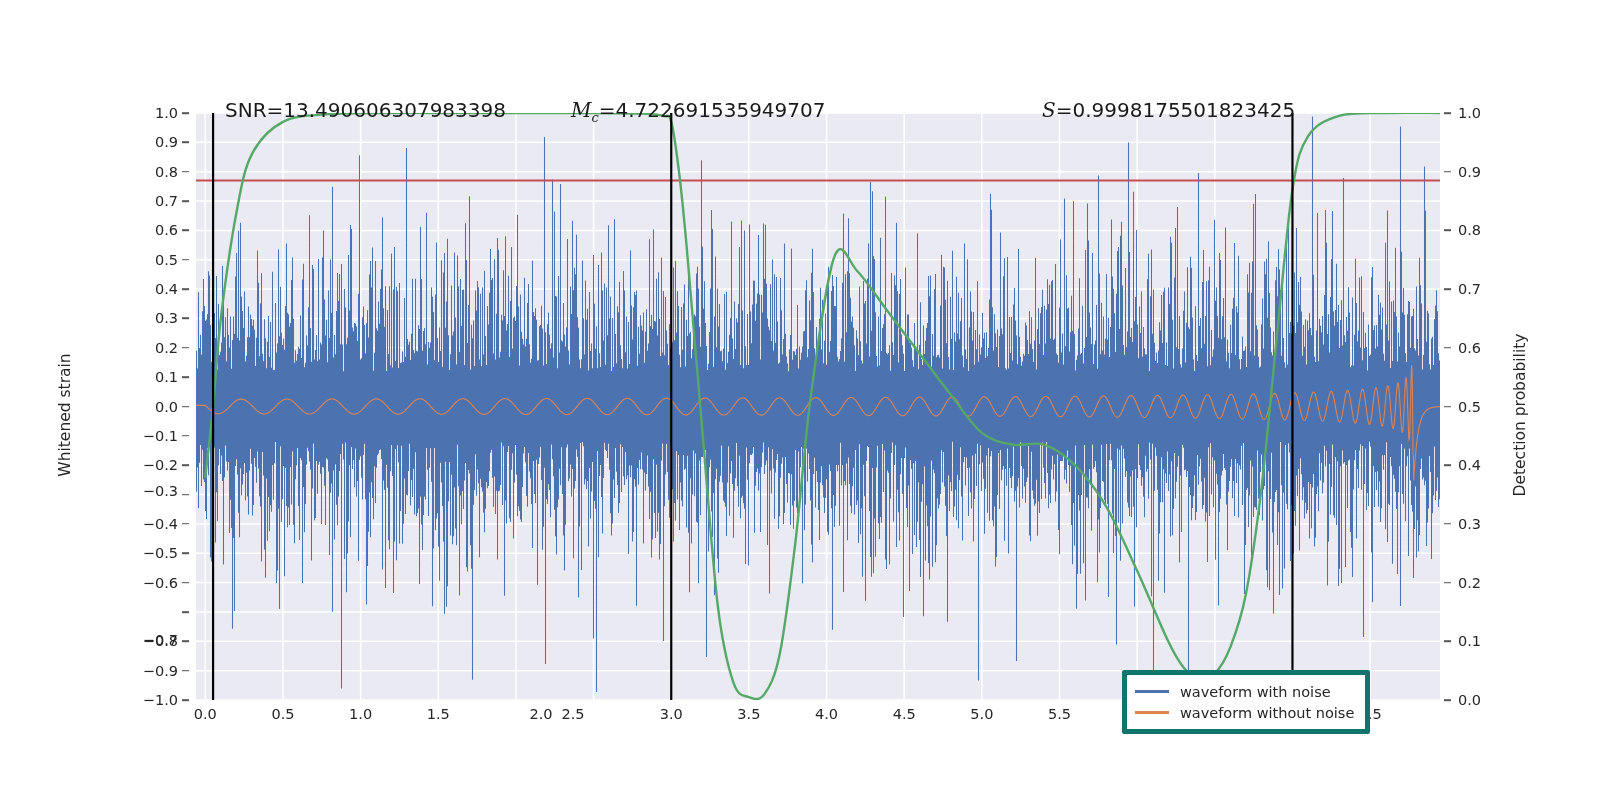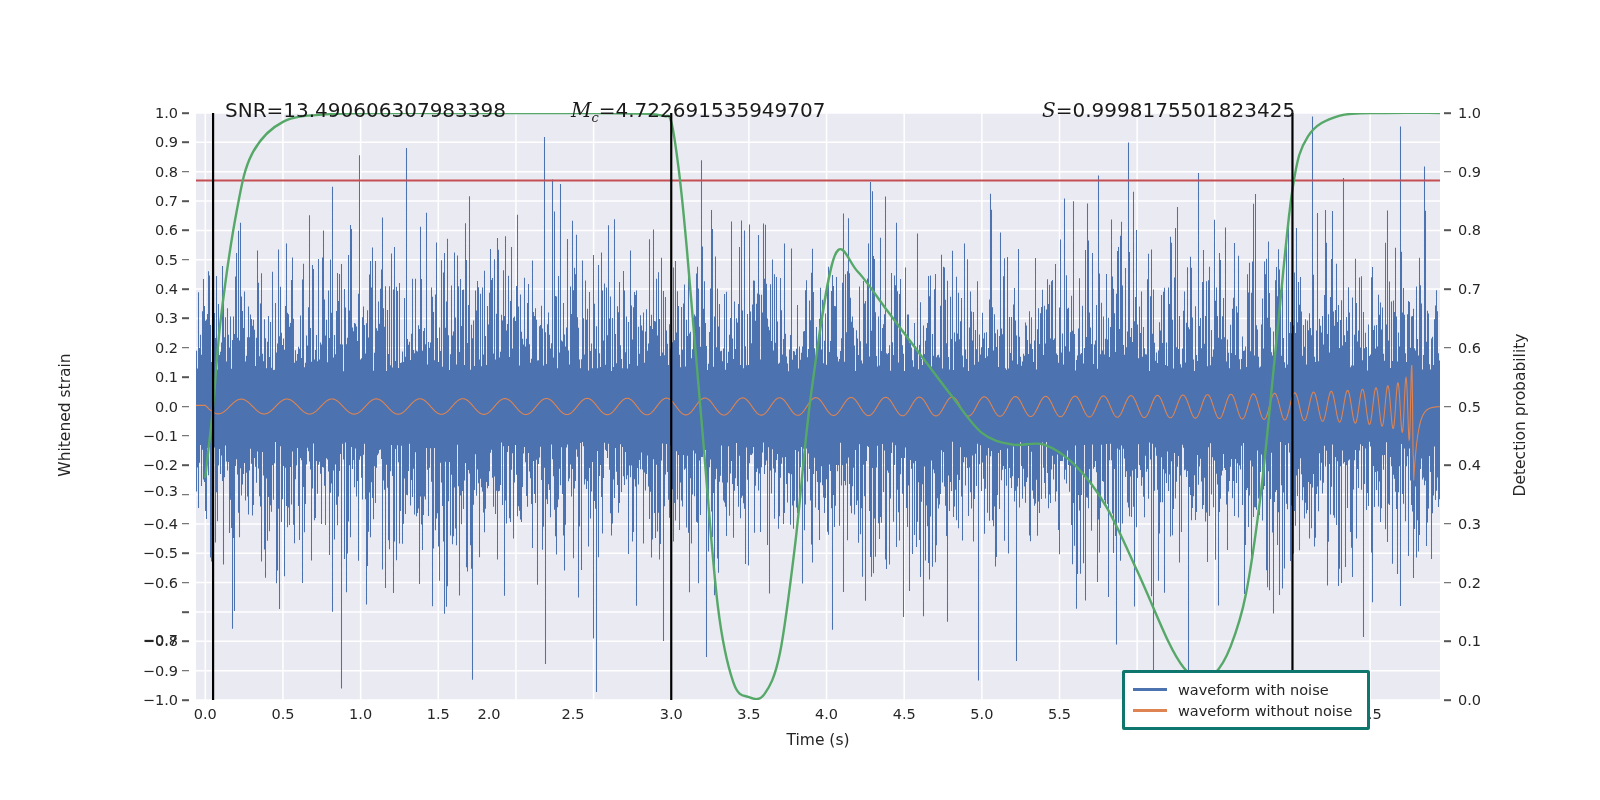--- a/index.html
+++ b/index.html
@@ -138,21 +138,21 @@
     font-family: "DejaVu Serif", "Liberation Serif", serif;
     font-size: 13px;
     vertical-align: sub;
   }
   
   #legend {
     position: absolute;
     left: 1122px;
     top: 670px;
     background: #ffffff;
-    border: 3px solid #0f766e;
+    border: 5px solid #0f766e;
     border-radius: 2px;
     padding: 6px 10px 6px 8px;
     box-sizing: border-box;
     width: 248px;
   }
   .legend-row {
     display: flex;
     align-items: center;
     height: 21px;
   }
@@ -263,21 +263,21 @@
       <div class="tick-label ytick-right" style="top: 410.9px;">0.3</div>
       <div class="tick-label ytick-right" style="top: 469.6px;">0.2</div>
       <div class="tick-label ytick-right" style="top: 528.3px;">0.1</div>
       <div class="tick-label ytick-right" style="top: 587px;">0.0</div>
     </div>
   <div id="xtick-row">
       <div class="tick-label xtick" style="left: 205.318px;">0.0</div>
       <div class="tick-label xtick" style="left: 282.971px;">0.5</div>
       <div class="tick-label xtick" style="left: 360.624px;">1.0</div>
       <div class="tick-label xtick" style="left: 438.277px;">1.5</div>
-      <div class="tick-label xtick" style="left: 489px;">2.0</div>
+      <div class="tick-label xtick" style="left: 541px;">2.0</div>
       <div class="tick-label xtick" style="left: 573px; text-align: right;">2.5</div>
       <div class="tick-label xtick" style="left: 671.236px;">3.0</div>
       <div class="tick-label xtick" style="left: 748.889px;">3.5</div>
       <div class="tick-label xtick" style="left: 826.542px;">4.0</div>
       <div class="tick-label xtick" style="left: 904.195px;">4.5</div>
       <div class="tick-label xtick" style="left: 981.848px;">5.0</div>
       <div class="tick-label xtick" style="left: 1059.5px;">5.5</div>
       <div class="tick-label xtick" style="left: 1137.15px;">6.0</div>
       <div class="tick-label xtick" style="left: 1214.81px;">6.5</div>
       <div class="tick-label xtick" style="left: 1292.46px;">7.0</div>
@@ -313,21 +313,20 @@
       <div class="tick-mark right" style="top: 406.5px;"></div>
       <div class="tick-mark right" style="top: 465.2px;"></div>
       <div class="tick-mark right" style="top: 523.9px;"></div>
       <div class="tick-mark right" style="top: 582.6px;"></div>
       <div class="tick-mark right" style="top: 641.3px;"></div>
       <div class="tick-mark right" style="top: 700px;"></div>
     </div>
 
   <div id="ylabel-left">Whitened strain</div>
   <div id="ylabel-right">Detection probability</div>
-  <div id="xlabel">Time (s)</div>
 
   <div id="annotation-layer">
       <div class="annotation" style="left: 225px;">SNR=13.490606307983398</div>
       <div class="annotation" style="left: 571px;"><span class="ital">M</span><span class="sub">c</span>=4.722691535949707</div>
       <div class="annotation" style="left: 1042px;"><span class="ital">S</span>=0.9998175501823425</div>
     </div>
 
   <div id="legend">
     <div class="legend-row">
       <span class="legend-swatch" style="background: rgb(76, 114, 176);"></span>

